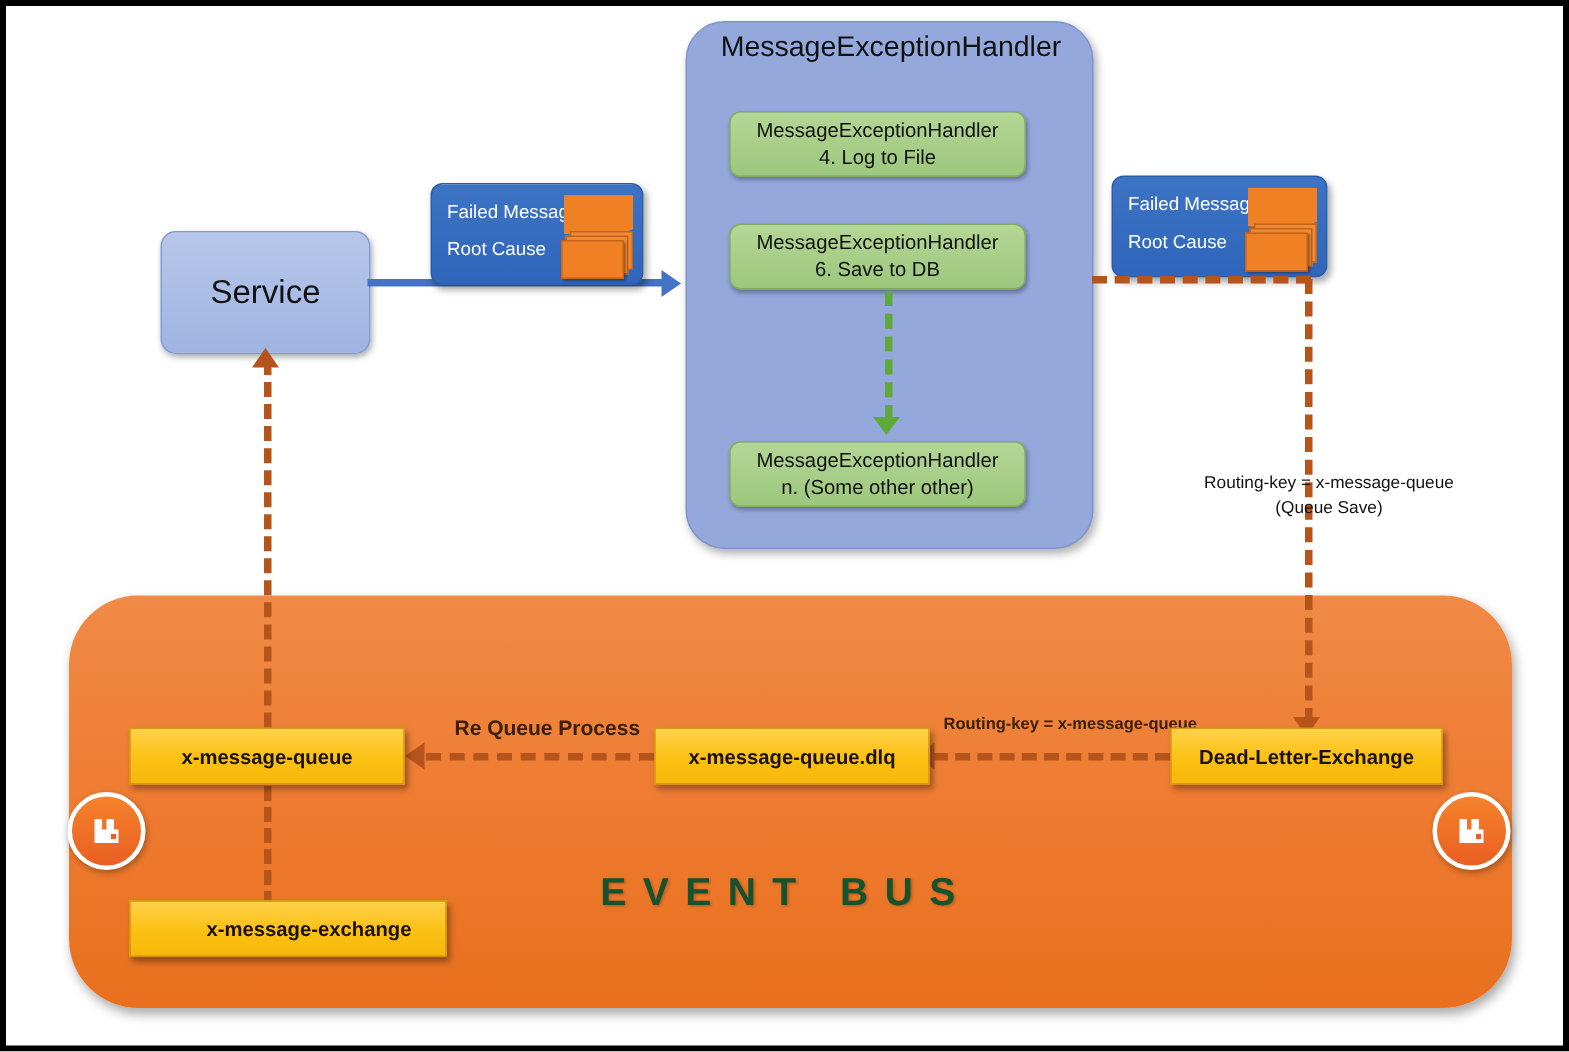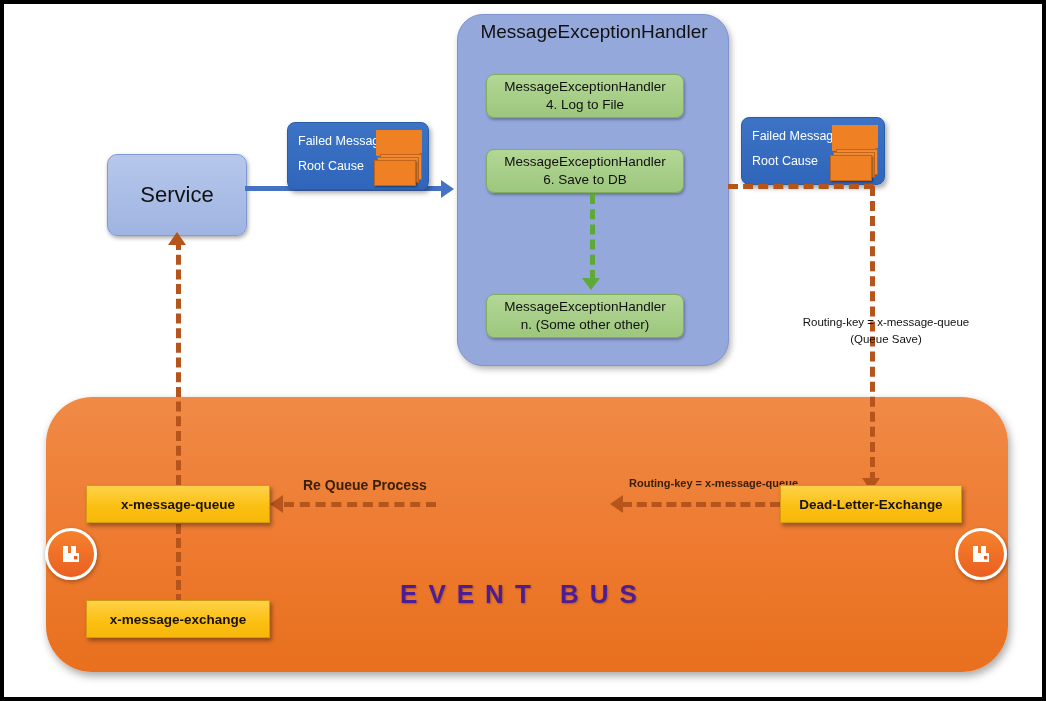--- a/index.html
+++ b/index.html
@@ -89,33 +89,33 @@
   
   .rk-right{left:782px;top:310px;width:200px;text-align:center;
       font-size:11.5px;color:#111;line-height:1.5;}
   .rk-mid{left:625px;top:473px;font-size:11px;color:#3a2008;font-weight:bold;}
   .rq-label{left:299px;top:473px;font-size:14px;color:#3a2008;font-weight:bold;}
 
   
   .bus{left:42px;top:393px;width:962px;height:275px;border-radius:46px;
       background:linear-gradient(180deg,#f08a46 0%,#ee7a2f 55%,#e8701e 100%);
       box-shadow:2px 4px 8px rgba(0,0,0,.35);}
-  .bus-title{left:300px;top:575px;width:440px;text-align:center;color:#4c1d95;
+  .bus-title{left:300px;top:575px;width:440px;text-align:center;color:#14532d;
       font-size:26px;font-weight:bold;letter-spacing:11px;
       text-shadow:1px 1px 2px rgba(0,0,0,.25);}
 
   .q-box{border:1px solid #d39a12;
       background:linear-gradient(180deg,#ffd24a 0%,#fcc013 55%,#f5b70a 100%);
       box-shadow:2px 3px 4px rgba(0,0,0,.35);
       display:flex;align-items:center;justify-content:center;
       font-size:13.5px;font-weight:bold;color:#1a1205;}
   .q-queue{left:82px;top:481px;width:182px;height:36px;}
   .q-dlq{left:432px;top:481px;width:182px;height:36px;}
   .q-dle{left:776px;top:481px;width:180px;height:36px;text-align:center;}
-  .q-exch{left:82px;top:596px;width:182px;height:36px;}
+  .q-exch{left:82px;top:596px;width:182px;height:36px;padding-left:28px;}
 
   .rabbit{width:46px;height:46px;border-radius:50%;
       background:linear-gradient(180deg,#f5822c 0%,#ea5f22 100%);
       border:3px solid #fff;box-shadow:1px 2px 4px rgba(0,0,0,.3);
       display:flex;align-items:center;justify-content:center;}
   .rab-l{left:41px;top:524px;} .rab-r{left:951px;top:524px;}
 </style>
 </head>
 <body>
 
@@ -201,20 +201,23 @@
   <div class="abs head-queue"></div>
   <div class="abs rq-label">Re Queue Process</div>
 
   <div class="abs bd-v line-exch-up"></div>
   <div class="abs bd-v line-queue-up"></div>
   <div class="abs head-service"></div>
 
   <div class="abs q-box q-queue">
     <span>x-message-queue</span>
   </div>
+  <div class="abs q-box q-dlq">
+    <span>x-message-queue.dlq</span>
+  </div>
   <div class="abs q-box q-dle">
     <span>Dead-Letter-Exchange</span>
   </div>
   <div class="abs q-box q-exch">
     <span>x-message-exchange</span>
   </div>
 
 </div>
 
 </body></html>

